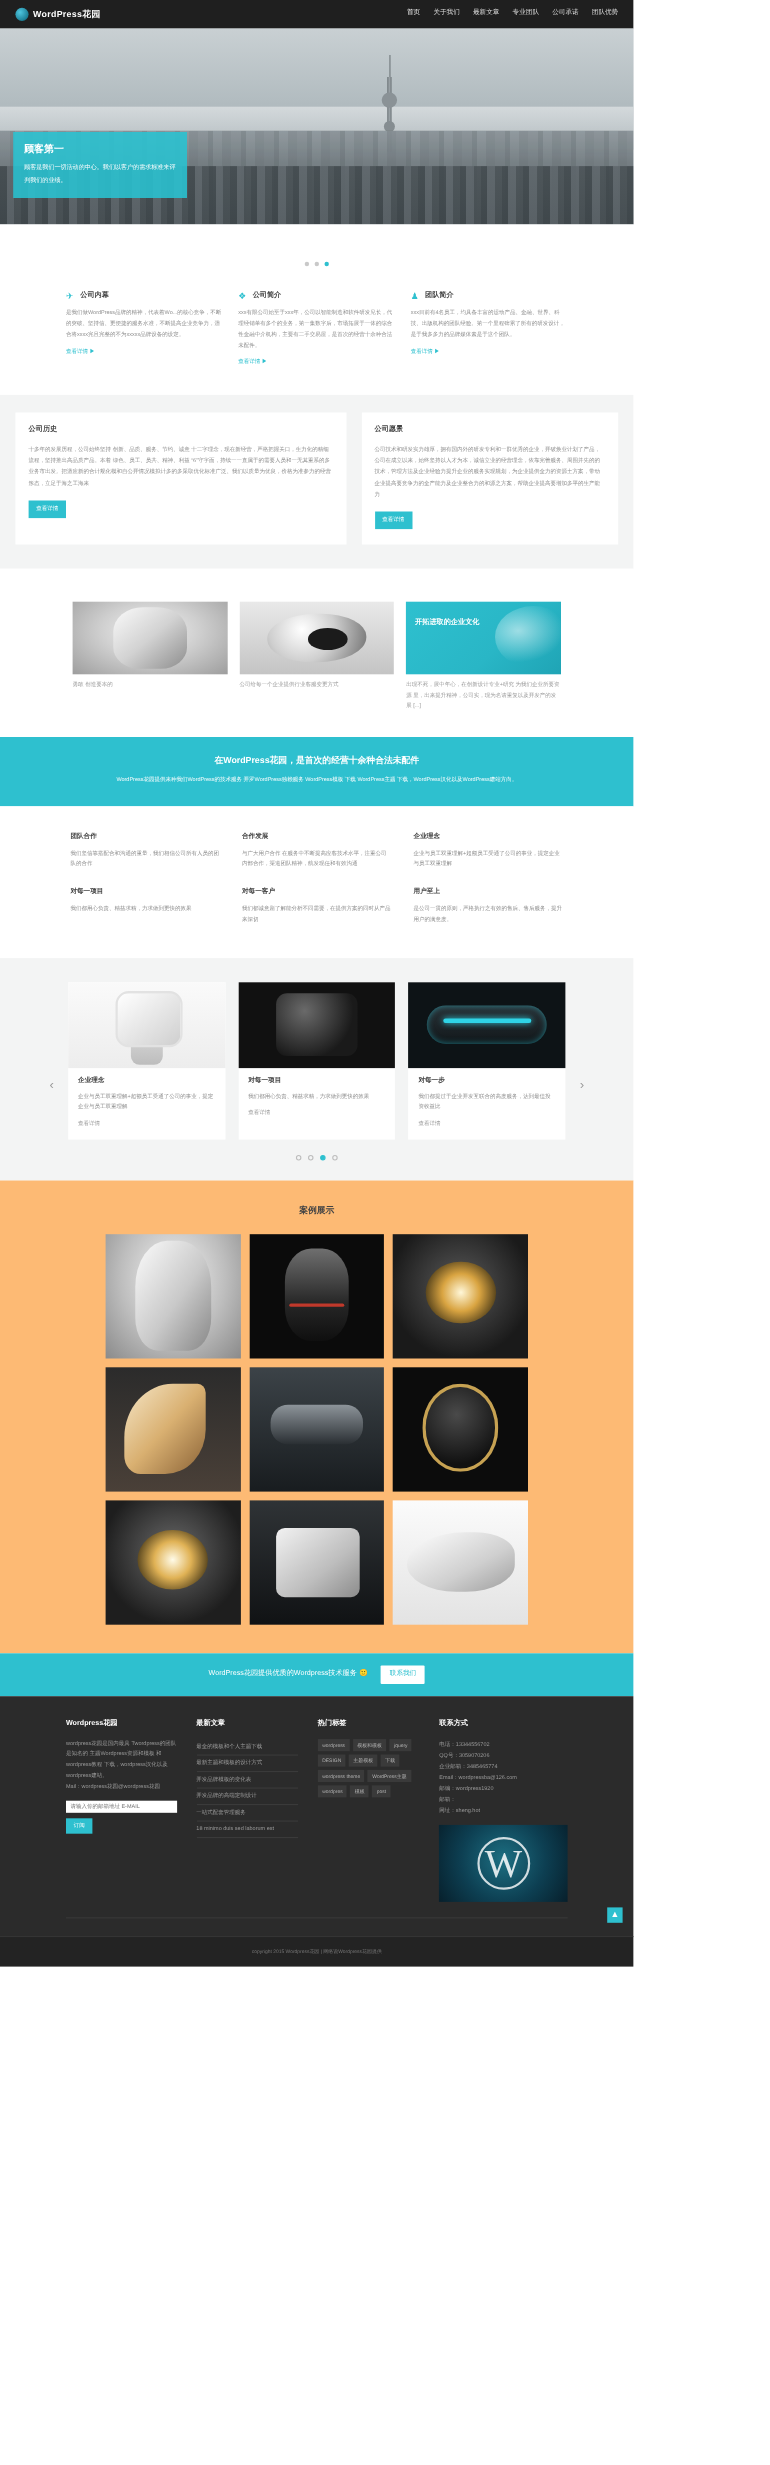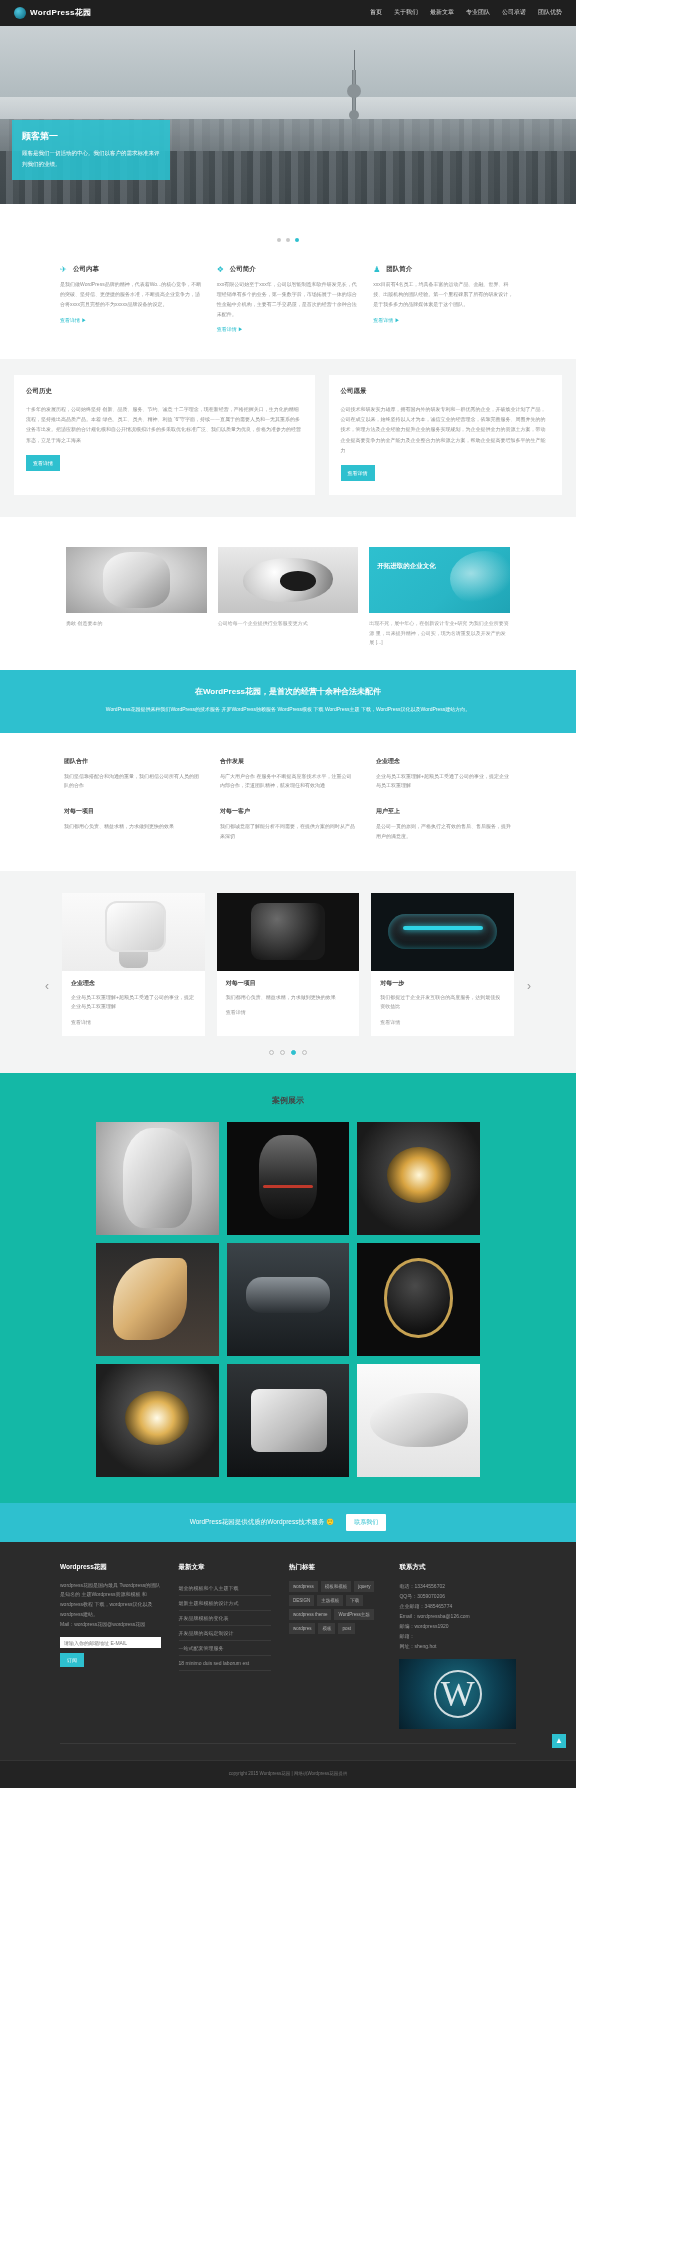--- a/index.html
+++ b/index.html
@@ -32,20 +32,21 @@
   .nav-item { color: #d8d8d8; font-size: 6px; white-space: nowrap; }
   .nav-item.active { color: #fff; }
 
   
   .hero {
     position: relative;
     height: 178px;
     background:
       linear-gradient(to bottom, #b9c2c6 0%, #aab3b8 30%, #9aa4a9 55%, #7d878c 80%, #6d777c 100%);
     overflow: hidden;
+    font-family: Liberation Mono, monospace;
   }
   .hero-sky {
     position:absolute; left:0; top:0; width:100%; height:62%;
     background: linear-gradient(to bottom,#c9d0d3,#b2bcc0 60%,#a4aeb3);
   }
   .sky-haze{
     position:absolute; left:0; top:40%; width:100%; height:30%;
     background: linear-gradient(to bottom, rgba(255,255,255,.45), rgba(255,255,255,0));
   }
   .tower {
@@ -186,21 +187,21 @@
     position:absolute; top: 108px; width:14px; height:14px; color:#9a9a9a;
     font-size:12px; line-height:14px; text-align:center;
   }
   .car-arrow.left { left: 40px; }
   .car-arrow.right { right: 40px; }
   .car-dots { display:flex; justify-content:center; gap:6px; margin-top:14px; }
   .car-dots .dot { width:5px; height:5px; border:1px solid #bdbdbd; background:transparent; border-radius:50%; }
   .car-dots .dot.active { background:#2ec0cf; border-color:#2ec0cf; }
 
   
-  .gallery-wrap { background:#14b8a6; padding: 22px 0 26px 0; }
+  .gallery-wrap { background:#fdba74; padding: 22px 0 26px 0; }
   .gallery-title { text-align:center; font-size:8px; color:#444; font-weight:bold; margin-bottom: 14px; }
   .grid { display:grid; grid-template-columns: repeat(3, 1fr); gap: 8px; padding: 0 96px; }
   .tile { width:100%; height: 113px; position:relative; overflow:hidden; }
   .t1 { background: radial-gradient(ellipse at 50% 35%, #f4f4f4, #bdbdbd 55%, #8a8a8a 100%); }
   .t1:after{content:""; position:absolute; left:22%; top:6%; width:56%; height:88%;
     border-radius:42% 42% 30% 30%; background:linear-gradient(to bottom right,#fcfcfc,#c9c9c9 55%,#878787);}
   .t2 { background:#0b0b0b; }
   .t2:after{content:""; position:absolute; left:26%; top:12%; width:48%; height:74%;
     border-radius:24px/30px; background:linear-gradient(to bottom,#6f6f6f,#262626 60%,#0f0f0f);}
   .t2:before{content:""; position:absolute; left:30%; top:56%; width:40%; height:3px;

